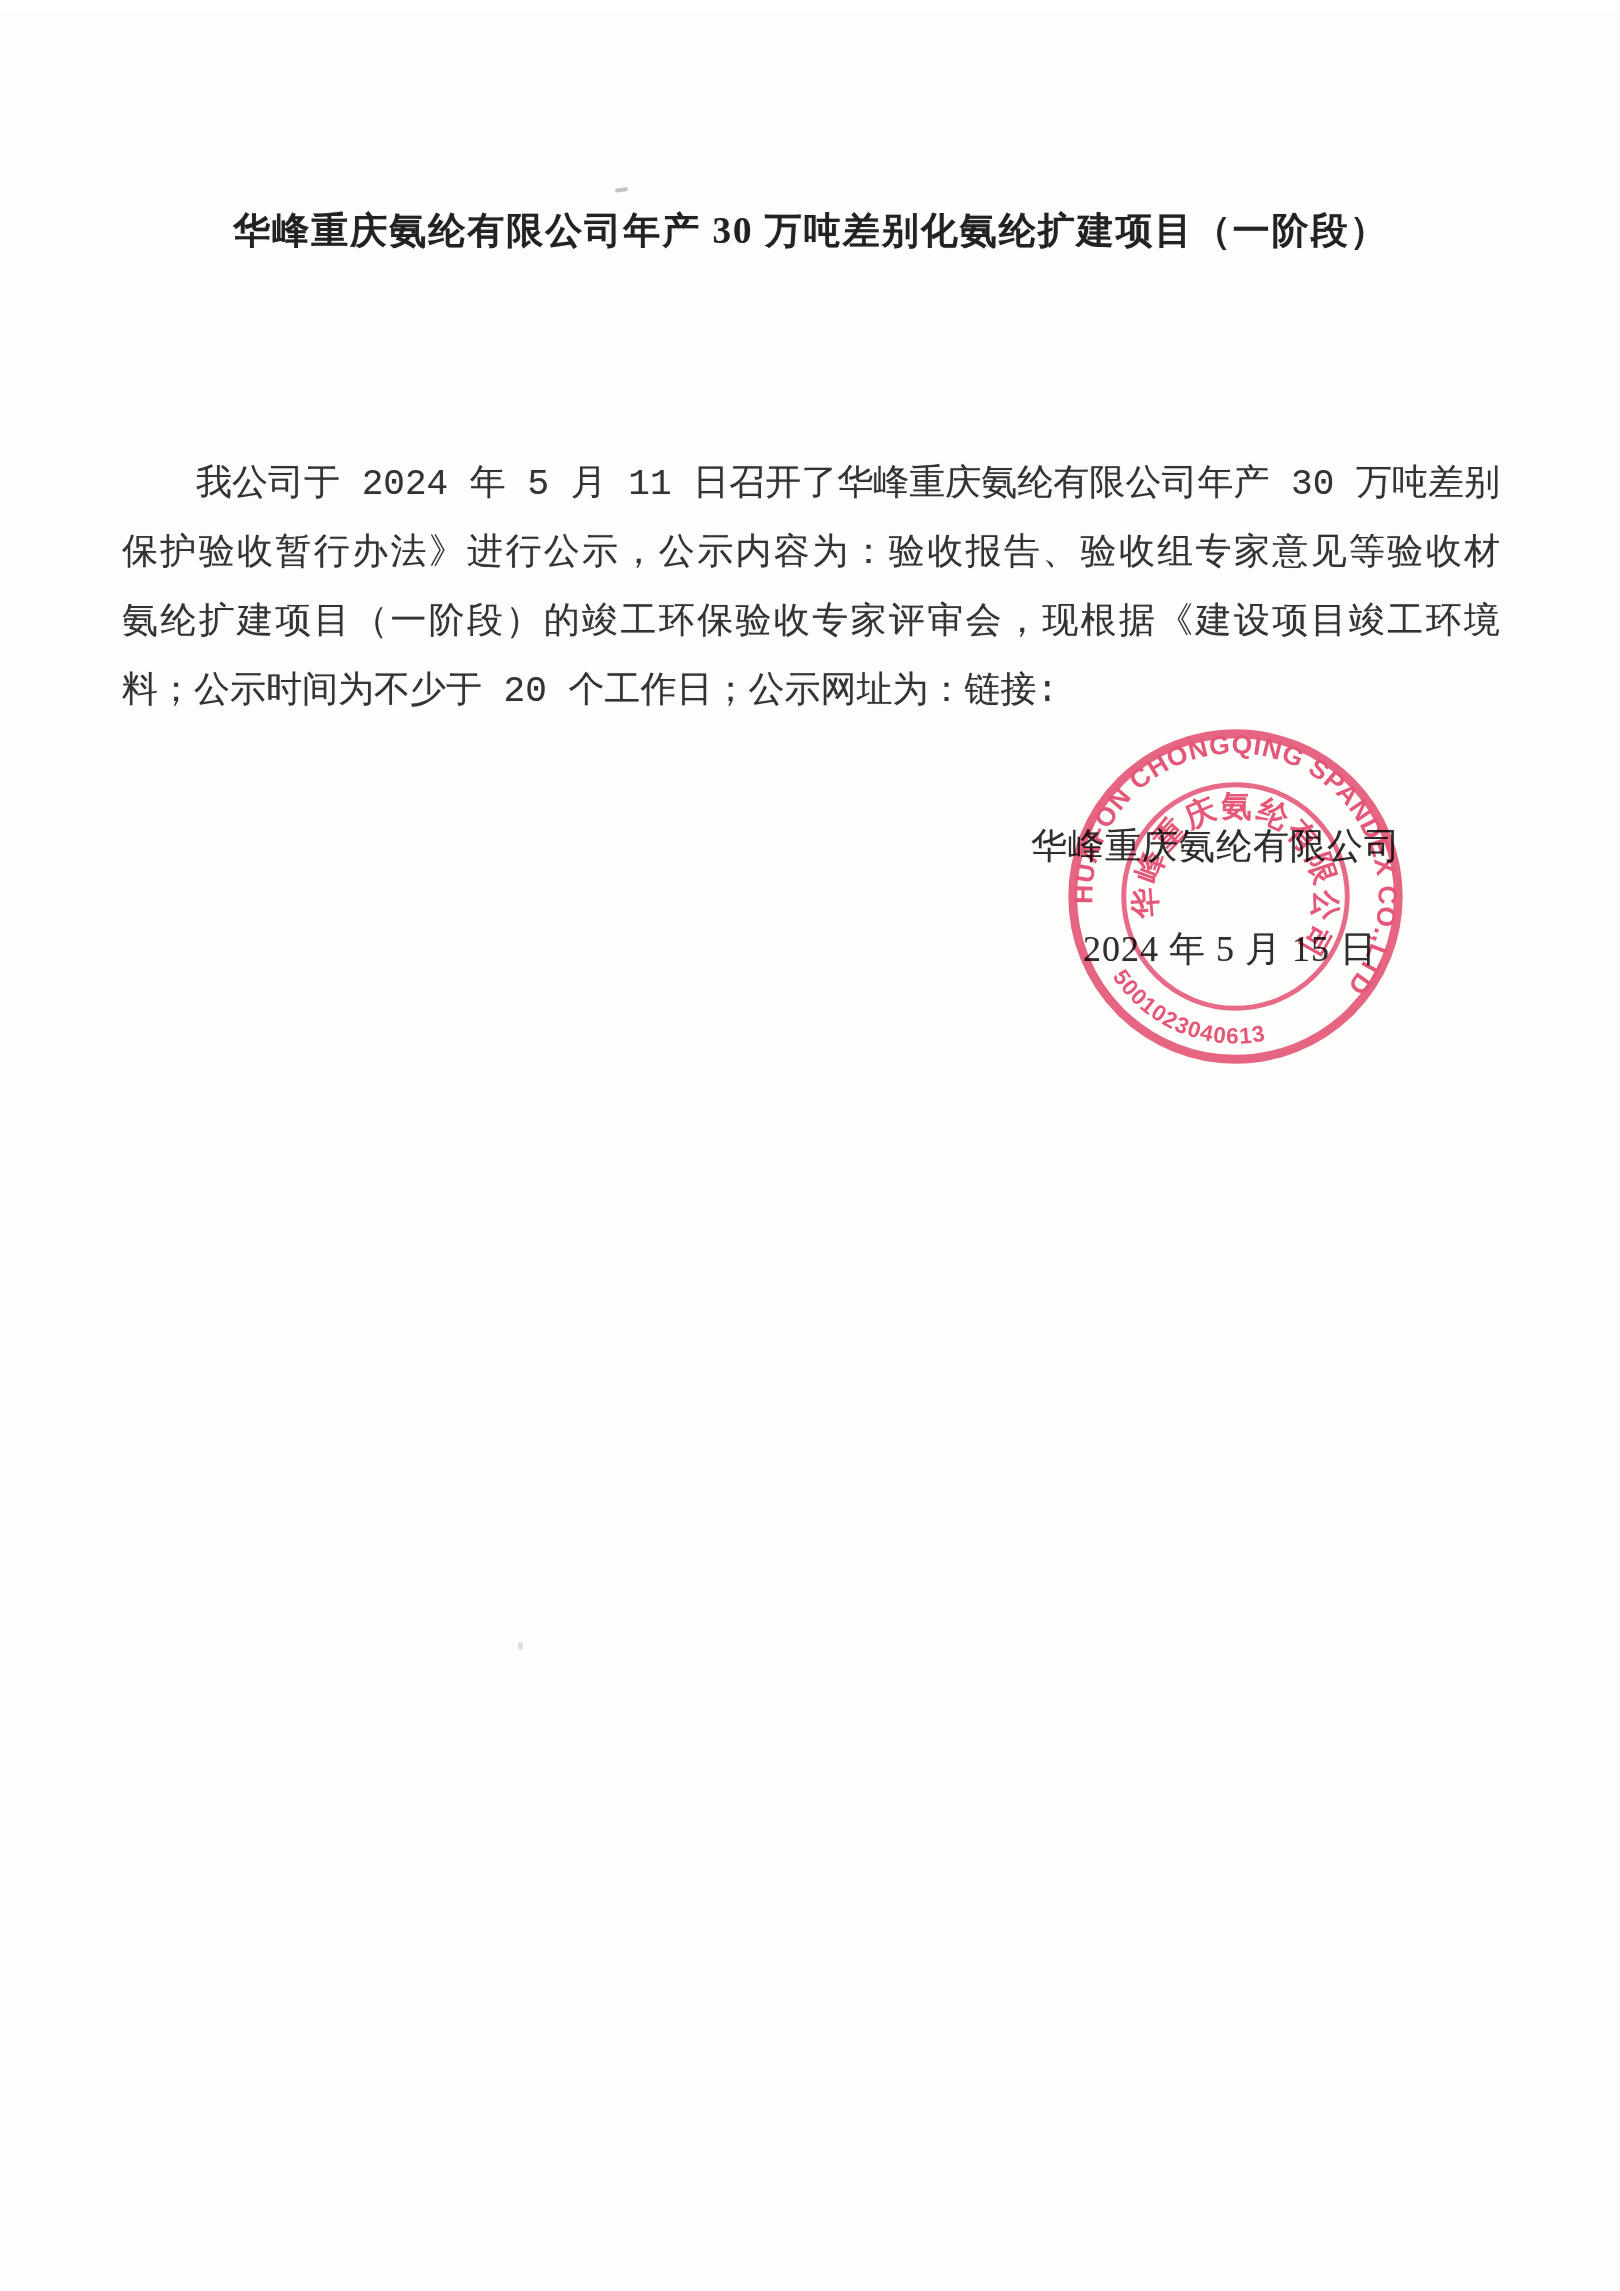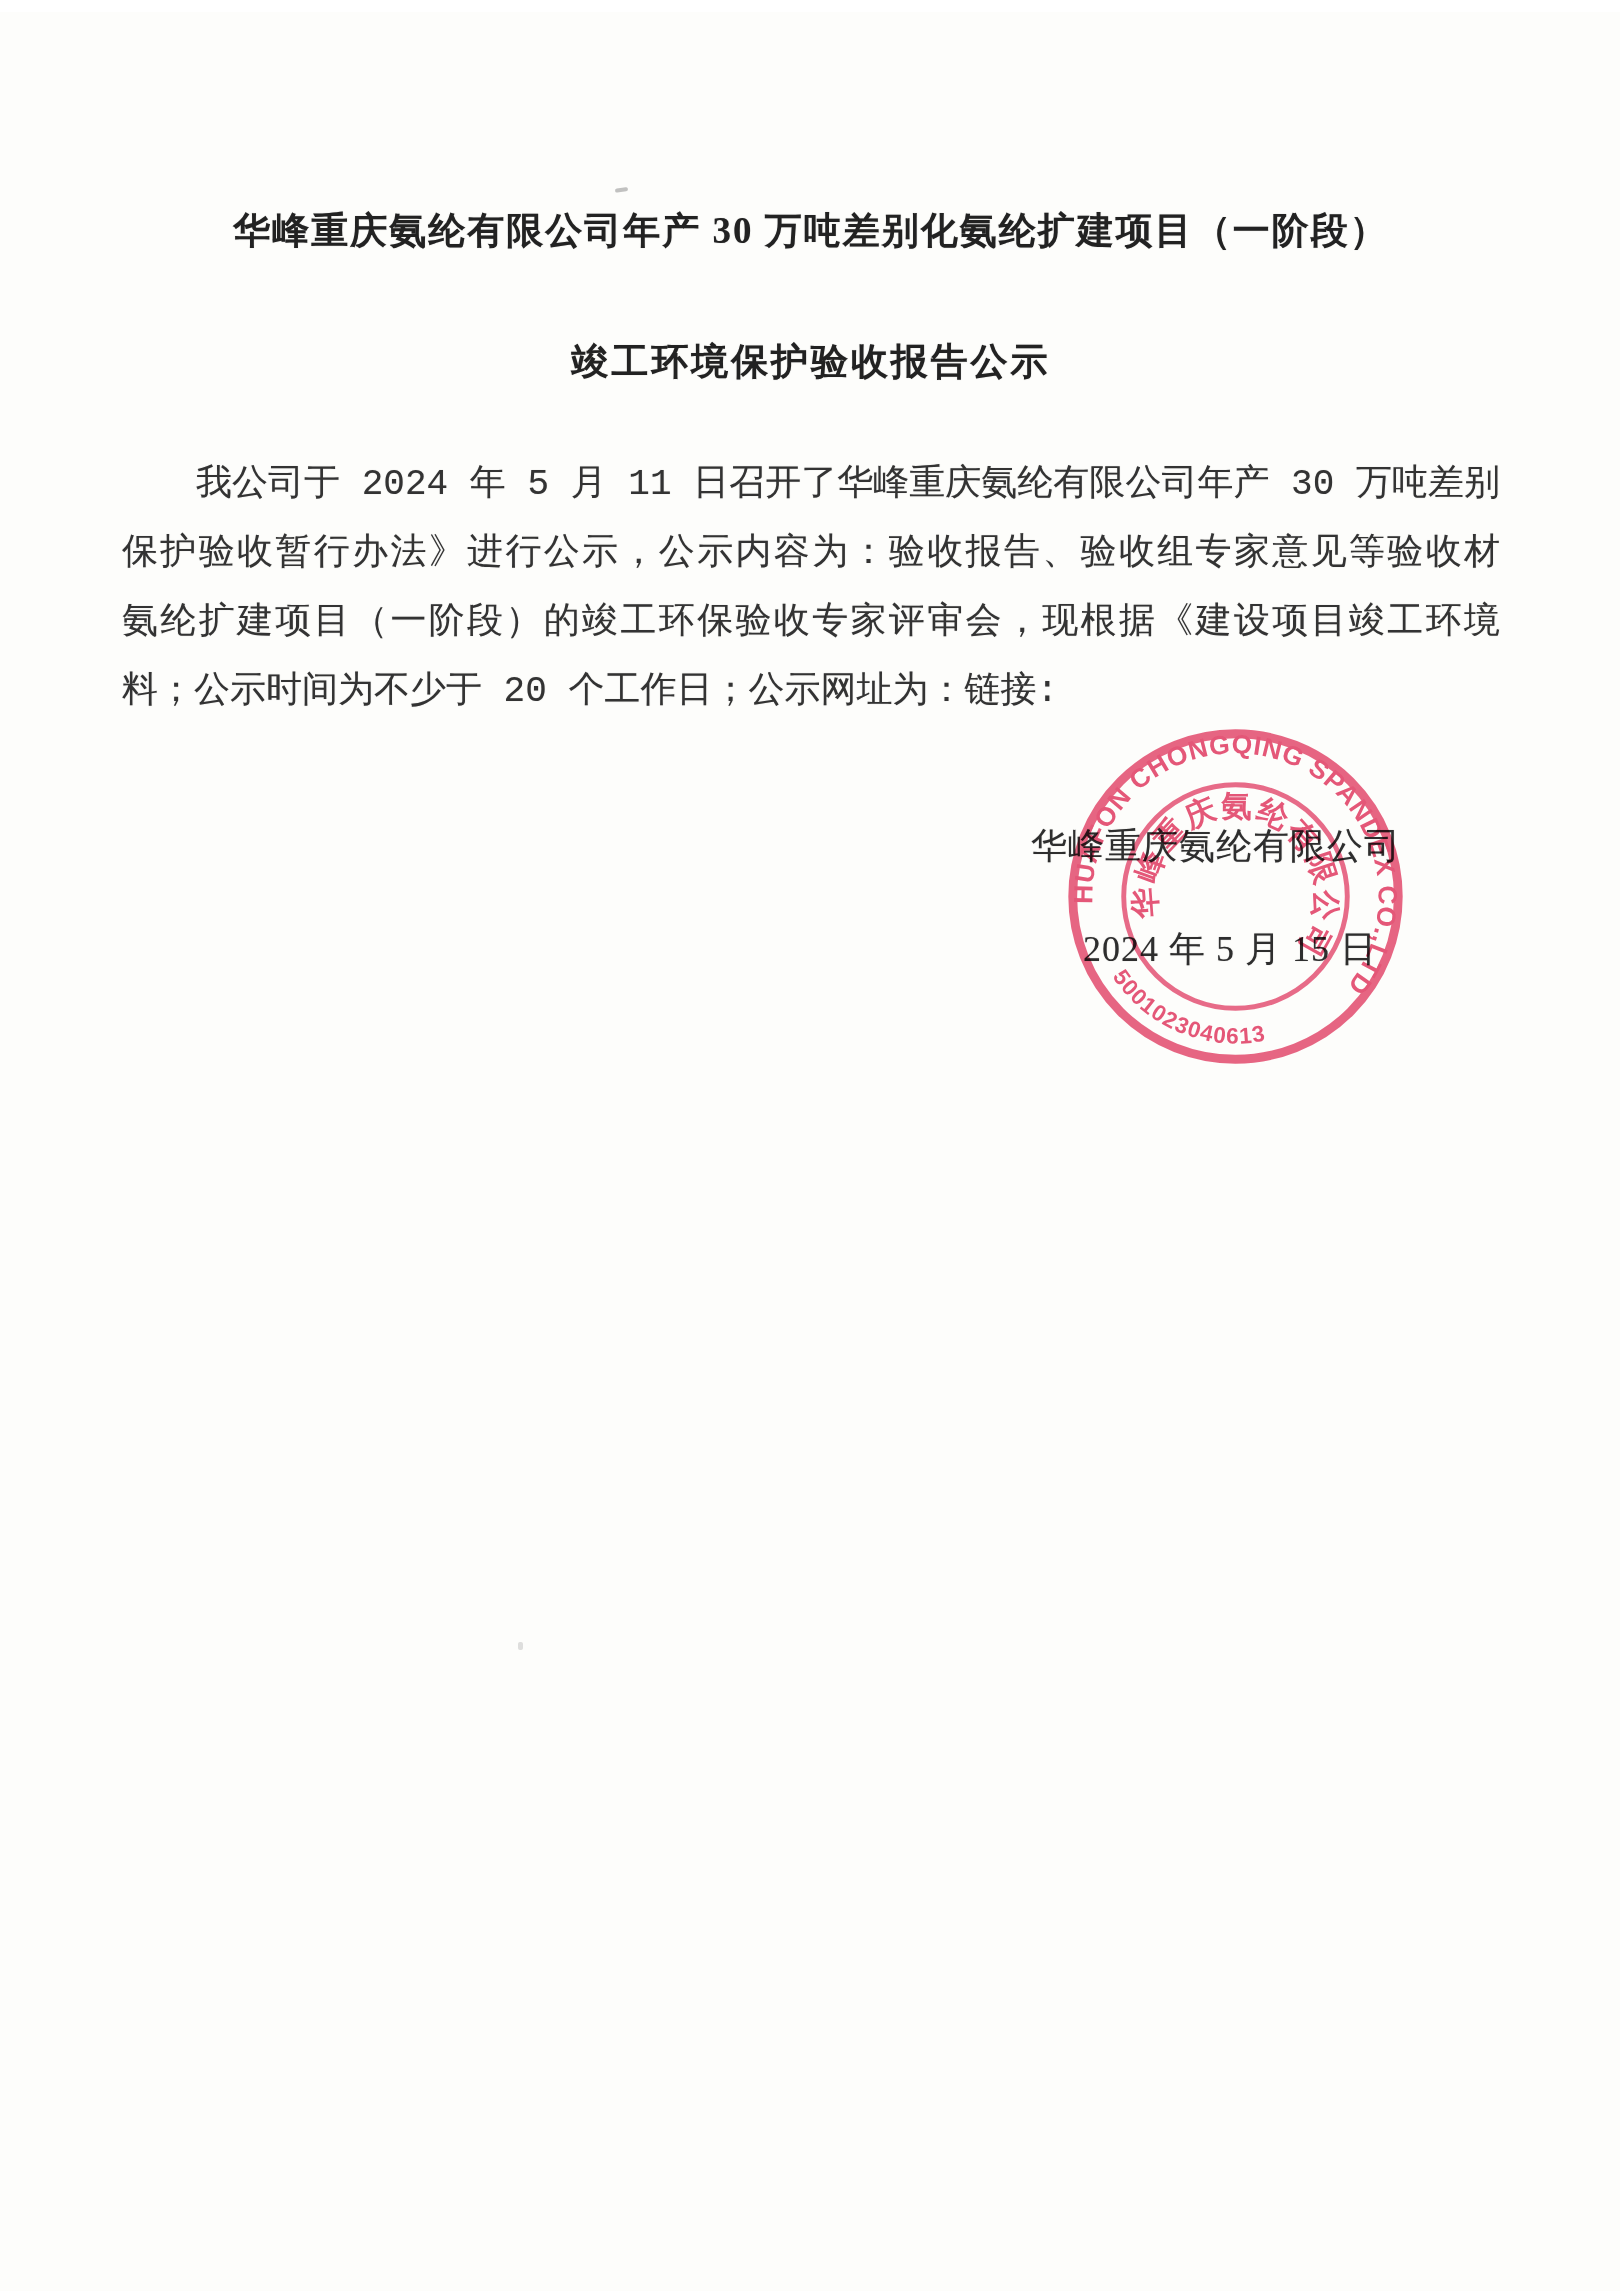--- a/index.html
+++ b/index.html
@@ -121,21 +121,20 @@
   .artifact-1 { left: 615px; top: 176px; width: 12.7px; height: 3.9px; transform: rotate(-8deg); }
   .artifact-2 { left: 518px; top: 1630px; width: 4.9px; height: 7.8px; opacity: .5; }
 </style>
 </head>
 <body>
 
 <div class="page">
 
   <div class="title-line title-1">华峰重庆氨纶有限公司年产 30 万吨差别化氨纶扩建项目（一阶段）</div>
 
-  <div class="title-line title-2">竣工环境保护验收报告公示</div>
 
   <div class="body-block">
     <div class="body-line first">我公司于 2024 年 5 月 11 日召开了华峰重庆氨纶有限公司年产 30 万吨差别化</div>
     <div class="body-line">保护验收暂行办法》进行公示，公示内容为：验收报告、验收组专家意见等验收材</div>
     <div class="body-line">氨纶扩建项目（一阶段）的竣工环保验收专家评审会，现根据《建设项目竣工环境</div>
     <div class="body-line last">料；公示时间为不少于 20 个工作日；公示网址为：链接:</div>
   </div>
 
 
   <div class="signature-line">华峰重庆氨纶有限公司</div>

